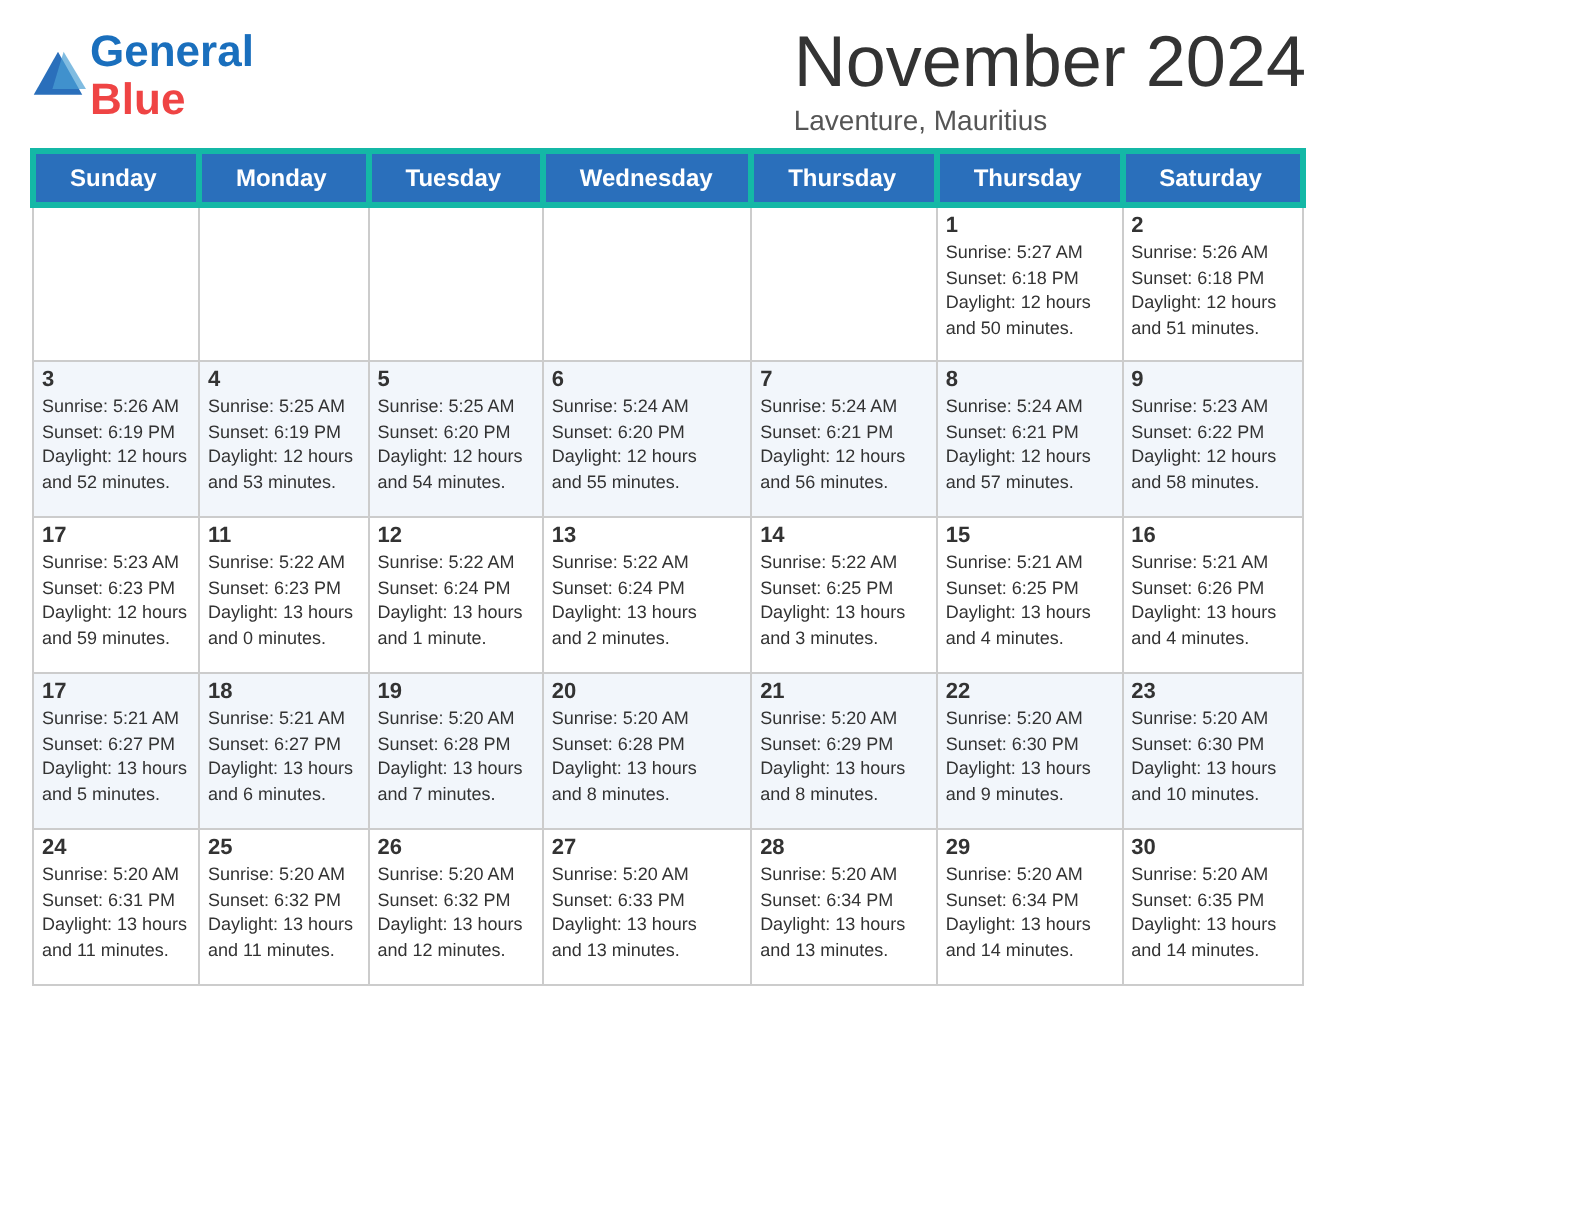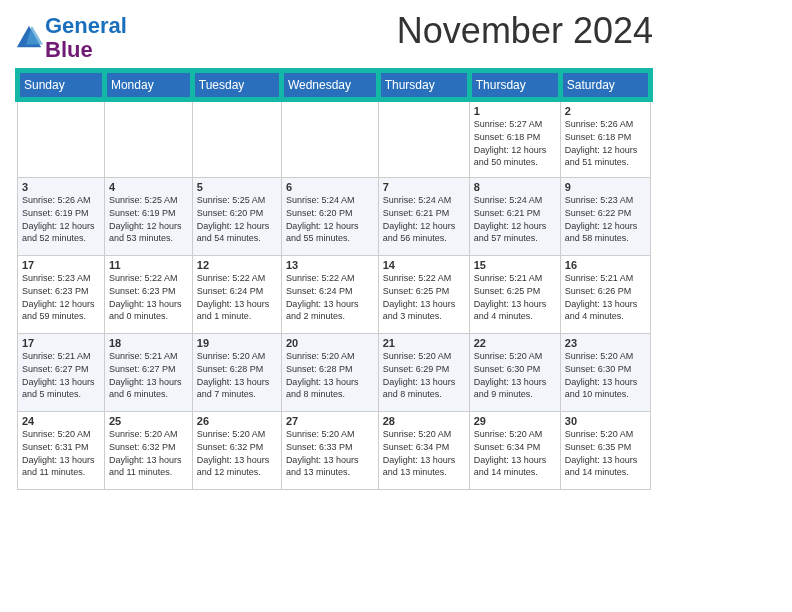--- a/index.html
+++ b/index.html
@@ -49,24 +49,24 @@
       color: #555;
     }
     .calendar {
       width: 100%;
       border-collapse: collapse;
     }
     .calendar thead th {
       background-color: #2a6fbb;
       color: #fff;
       font-size: 12px;
-      font-weight: normal;
-      padding: 5px 4px;
+      font-weight: bold;
+      padding: 5px 17px;
       text-align: left;
-      border: 5px solid #14b8a6;
+      border: 3px solid #14b8a6;
     }
     .calendar tbody td {
       vertical-align: top;
       border: 1px solid #ccc;
       padding: 3px 4px;
       font-size: 9.5px;
       color: #333;
       background: #fff;
       width: 113px;
       height: 78px;
@@ -95,26 +95,27 @@
 <div class="container">
   <div class="header">
     <div class="logo">
       <svg class="logo-icon" viewBox="0 0 30 30">
         <polygon points="15,2 28,25 2,25" fill="#2a6fbb"></polygon>
         <polygon points="18,2 30,22 12,22" fill="#4a9fd4" opacity="0.7"></polygon>
       </svg>
       <div>
         <div class="logo-text">
           <span class="logo-blue">General</span><br>
-          <span style="color:#701a75">Blue</span>
+          <span style="color:#ef4444">Blue</span>
         </div>
       </div>
     </div>
     <div class="title-section">
       <div class="month-title">November 2024</div>
+      <div class="location">Laventure, Mauritius</div>
     </div>
   </div>
 
   <table class="calendar">
     <thead>
       <tr>
       <th>Sunday</th>
           <th>Monday</th>
           <th>Tuesday</th>
           <th>Wednesday</th>

